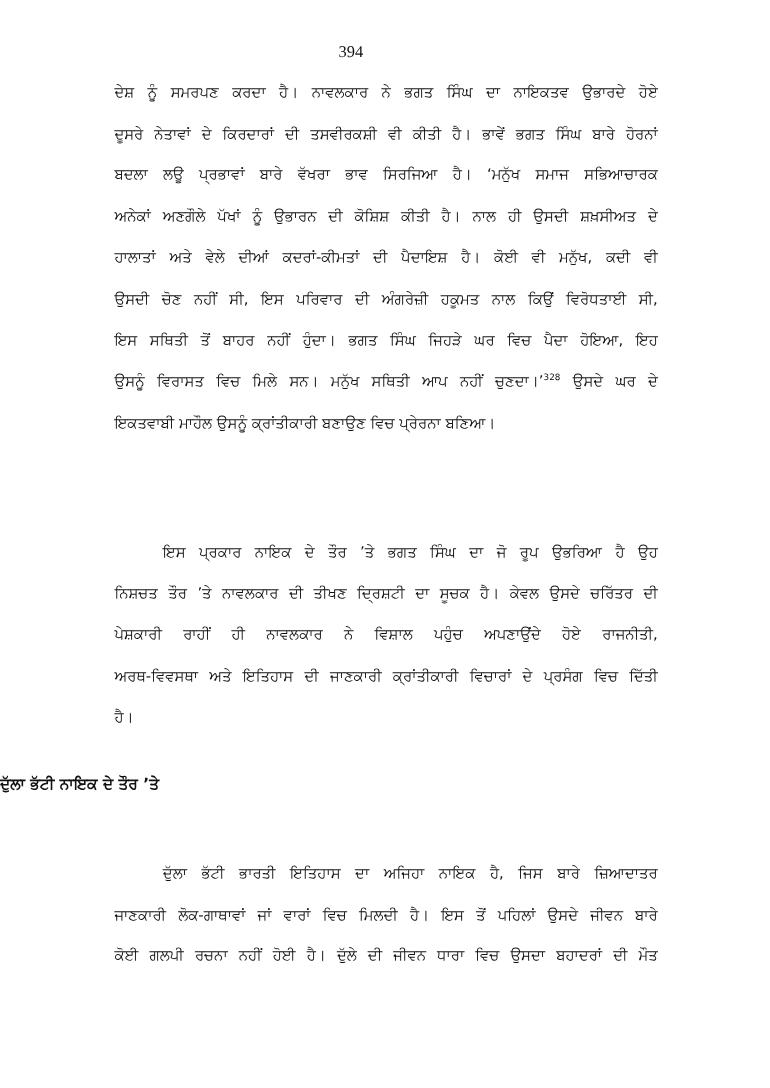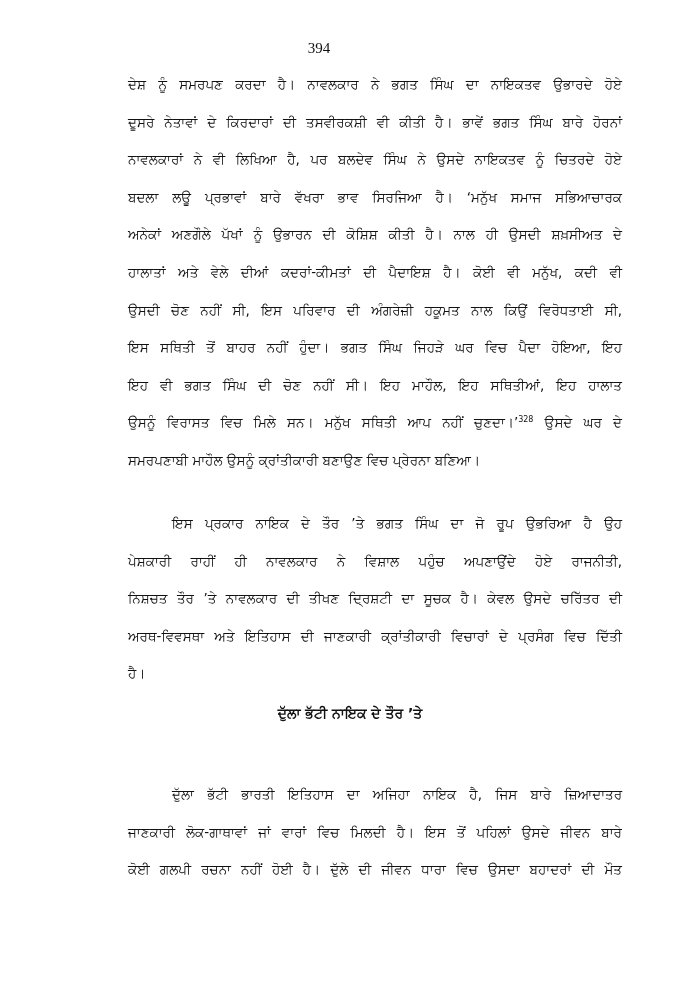--- a/index.html
+++ b/index.html
@@ -4,58 +4,56 @@
 <style>
   html, body { margin: 0; padding: 0; background: #ffffff; }
   body { width: 700px; height: 989px; position: relative; overflow: hidden; color: #111; }
   .page-number {
     position: absolute; top: 40px; left: 0; width: 638px; text-align: center;
     font-family: "Liberation Serif", "DejaVu Serif", serif; font-size: 15px; color: #111;
   }
   .body-text {
     position: absolute; left: 104px; width: 494px;
     font-family: "DejaVu Sans", "Liberation Sans", sans-serif;
-    font-size: 13.5px; color: #111; margin-left: 24px;
+    font-size: 13.5px; color: #111;
   }
   .line {
     height: 37.6px; line-height: 37.6px; white-space: nowrap;
     text-align: justify; text-align-last: justify; overflow: visible;
   }
   .line.last { text-align-last: left; }
   .line.indent { padding-left: 44px; }
   .heading {
-    position: absolute; left: 0; width: 700px; text-align: center;
+    position: absolute; left: 0; width: 700px; 
     font-family: "DejaVu Sans", "Liberation Sans", sans-serif;
     font-size: 14px; font-weight: bold; color: #111;
   }
   sup { font-size: 8px; vertical-align: super; line-height: 0; }
 </style>
 </head>
 <body>
 
 <div class="page-number">394</div>
 
 <div class="body-text" style="top:66px;">
   <div class="line">ਦੇਸ਼ ਨੂੰ ਸਮਰਪਣ ਕਰਦਾ ਹੈ। ਨਾਵਲਕਾਰ ਨੇ ਭਗਤ ਸਿੰਘ ਦਾ ਨਾਇਕਤਵ ਉਭਾਰਦੇ ਹੋਏ</div>
   <div class="line">ਦੂਸਰੇ ਨੇਤਾਵਾਂ ਦੇ ਕਿਰਦਾਰਾਂ ਦੀ ਤਸਵੀਰਕਸ਼ੀ ਵੀ ਕੀਤੀ ਹੈ। ਭਾਵੇਂ ਭਗਤ ਸਿੰਘ ਬਾਰੇ ਹੋਰਨਾਂ</div>
-  <div class="line">ਨਾਵਲਕਾਰਾਂ ਨੇ ਵੀ ਲਿਖਿਆ ਹੈ, ਪਰ ਬਲਦੇਵ ਸਿੰਘ ਨੇ ਉਸਦੇ ਨਾਇਕਤਵ ਨੂੰ ਚਿਤਰਦੇ ਹੋਏ</div>
   <div class="line">ਬਦਲਾ ਲਊ ਪ੍ਰਭਾਵਾਂ ਬਾਰੇ ਵੱਖਰਾ ਭਾਵ ਸਿਰਜਿਆ ਹੈ। ‘ਮਨੁੱਖ ਸਮਾਜ ਸਭਿਆਚਾਰਕ</div>
   <div class="line">ਅਨੇਕਾਂ ਅਣਗੌਲੇ ਪੱਖਾਂ ਨੂੰ ਉਭਾਰਨ ਦੀ ਕੋਸ਼ਿਸ਼ ਕੀਤੀ ਹੈ। ਨਾਲ ਹੀ ਉਸਦੀ ਸ਼ਖ਼ਸੀਅਤ ਦੇ</div>
   <div class="line">ਹਾਲਾਤਾਂ ਅਤੇ ਵੇਲੇ ਦੀਆਂ ਕਦਰਾਂ-ਕੀਮਤਾਂ ਦੀ ਪੈਦਾਇਸ਼ ਹੈ। ਕੋਈ ਵੀ ਮਨੁੱਖ, ਕਦੀ ਵੀ</div>
   <div class="line">ਉਸਦੀ ਚੋਣ ਨਹੀਂ ਸੀ, ਇਸ ਪਰਿਵਾਰ ਦੀ ਅੰਗਰੇਜ਼ੀ ਹਕੂਮਤ ਨਾਲ ਕਿਉਂ ਵਿਰੋਧਤਾਈ ਸੀ,</div>
   <div class="line">ਇਸ ਸਥਿਤੀ ਤੋਂ ਬਾਹਰ ਨਹੀਂ ਹੁੰਦਾ। ਭਗਤ ਸਿੰਘ ਜਿਹੜੇ ਘਰ ਵਿਚ ਪੈਦਾ ਹੋਇਆ, ਇਹ</div>
-  <div class="line">ਇਹ ਵੀ ਭਗਤ ਸਿੰਘ ਦੀ ਚੋਣ ਨਹੀਂ ਸੀ। ਇਹ ਮਾਹੌਲ, ਇਹ ਸਥਿਤੀਆਂ, ਇਹ ਹਾਲਾਤ</div>
   <div class="line"><span>ਉਸਨੂੰ ਵਿਰਾਸਤ ਵਿਚ ਮਿਲੇ ਸਨ। ਮਨੁੱਖ ਸਥਿਤੀ ਆਪ ਨਹੀਂ ਚੁਣਦਾ।’</span><sup>328</sup><span> ਉਸਦੇ ਘਰ ਦੇ</span></div>
-  <div class="line last">ਸਮਰਪਣਾਬੀ ਮਾਹੌਲ ਉਸਨੂੰ ਕ੍ਰਾਂਤੀਕਾਰੀ ਬਣਾਉਣ ਵਿਚ ਪ੍ਰੇਰਨਾ ਬਣਿਆ।</div>
+  <div class="line last">ਇਕਤਵਾਬੀ ਮਾਹੌਲ ਉਸਨੂੰ ਕ੍ਰਾਂਤੀਕਾਰੀ ਬਣਾਉਣ ਵਿਚ ਪ੍ਰੇਰਨਾ ਬਣਿਆ।</div>
 </div>
 
-<div class="body-text" style="top:505px;">
+<div class="body-text" style="top:484px;">
   <div class="line indent">ਇਸ ਪ੍ਰਕਾਰ ਨਾਇਕ ਦੇ ਤੌਰ ’ਤੇ ਭਗਤ ਸਿੰਘ ਦਾ ਜੋ ਰੂਪ ਉਭਰਿਆ ਹੈ ਉਹ</div>
+  <div class="line">ਨਿਸ਼ਚਤ ਤੌਰ ’ਤੇ ਨਾਵਲਕਾਰ ਦੀ ਤੀਖਣ ਦ੍ਰਿਸ਼ਟੀ ਦਾ ਸੂਚਕ ਹੈ। ਕੇਵਲ ਉਸਦੇ ਚਰਿੱਤਰ ਦੀ</div>
   <div class="line">ਪੇਸ਼ਕਾਰੀ ਰਾਹੀਂ ਹੀ ਨਾਵਲਕਾਰ ਨੇ ਵਿਸ਼ਾਲ ਪਹੁੰਚ ਅਪਣਾਉਂਦੇ ਹੋਏ ਰਾਜਨੀਤੀ,</div>
-  <div class="line">ਨਿਸ਼ਚਤ ਤੌਰ ’ਤੇ ਨਾਵਲਕਾਰ ਦੀ ਤੀਖਣ ਦ੍ਰਿਸ਼ਟੀ ਦਾ ਸੂਚਕ ਹੈ। ਕੇਵਲ ਉਸਦੇ ਚਰਿੱਤਰ ਦੀ</div>
   <div class="line">ਅਰਥ-ਵਿਵਸਥਾ ਅਤੇ ਇਤਿਹਾਸ ਦੀ ਜਾਣਕਾਰੀ ਕ੍ਰਾਂਤੀਕਾਰੀ ਵਿਚਾਰਾਂ ਦੇ ਪ੍ਰਸੰਗ ਵਿਚ ਦਿੱਤੀ</div>
   <div class="line last">ਹੈ।</div>
 </div>
 
 <div class="heading" style="top:705px;">ਦੁੱਲਾ ਭੱਟੀ ਨਾਇਕ ਦੇ ਤੌਰ ’ਤੇ</div>
 
 <div class="body-text" style="top:776px;">
   <div class="line indent">ਦੁੱਲਾ ਭੱਟੀ ਭਾਰਤੀ ਇਤਿਹਾਸ ਦਾ ਅਜਿਹਾ ਨਾਇਕ ਹੈ, ਜਿਸ ਬਾਰੇ ਜ਼ਿਆਦਾਤਰ</div>
   <div class="line">ਜਾਣਕਾਰੀ ਲੋਕ-ਗਾਥਾਵਾਂ ਜਾਂ ਵਾਰਾਂ ਵਿਚ ਮਿਲਦੀ ਹੈ। ਇਸ ਤੋਂ ਪਹਿਲਾਂ ਉਸਦੇ ਜੀਵਨ ਬਾਰੇ</div>
   <div class="line">ਕੋਈ ਗਲਪੀ ਰਚਨਾ ਨਹੀਂ ਹੋਈ ਹੈ। ਦੁੱਲੇ ਦੀ ਜੀਵਨ ਧਾਰਾ ਵਿਚ ਉਸਦਾ ਬਹਾਦਰਾਂ ਦੀ ਮੌਤ</div>

